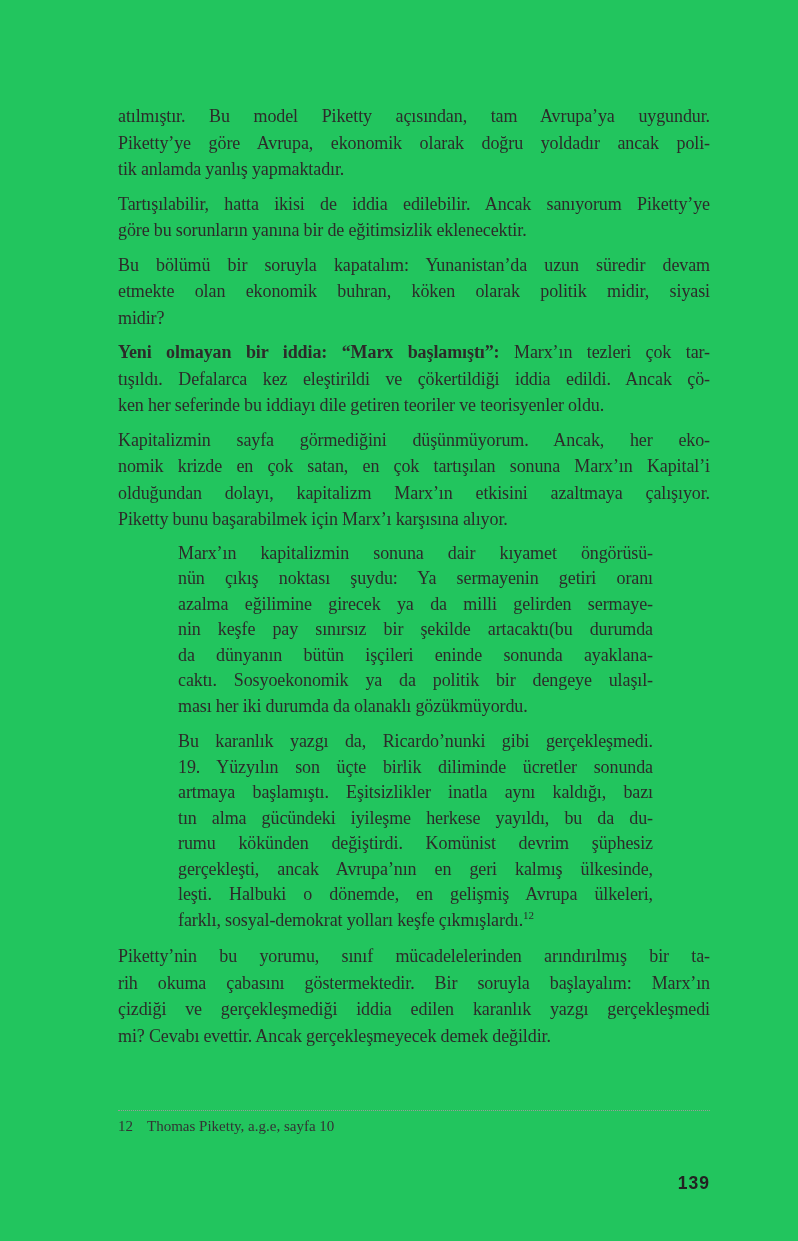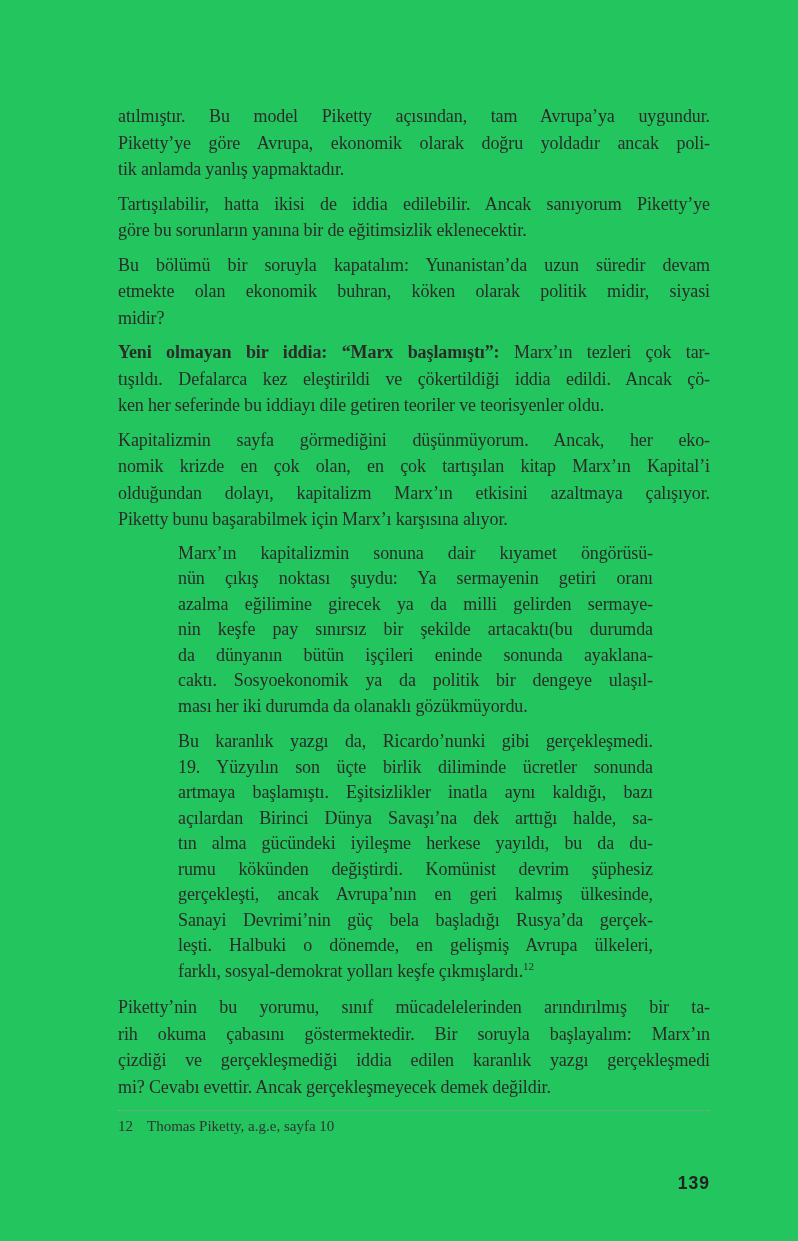--- a/index.html
+++ b/index.html
@@ -99,42 +99,40 @@
         <div class="line">etmekte olan ekonomik buhran, köken olarak politik midir, siyasi</div>
         <div class="line last">midir?</div>
       </div>
       <div class="para body">
         <div class="line"><strong>Yeni olmayan bir iddia: “Marx başlamıştı”:</strong> Marx’ın tezleri çok tar-</div>
         <div class="line">tışıldı. Defalarca kez eleştirildi ve çökertildiği iddia edildi. Ancak çö-</div>
         <div class="line last">ken her seferinde bu iddiayı dile getiren teoriler ve teorisyenler oldu.</div>
       </div>
       <div class="para body">
         <div class="line">Kapitalizmin sayfa görmediğini düşünmüyorum. Ancak, her eko-</div>
-        <div class="line">nomik krizde en çok olan, en çok tartışılan kitap Marx’ın Kapital’i</div>
+        <div class="line">nomik krizde en çok satan, en çok tartışılan sonuna Marx’ın Kapital’i</div>
         <div class="line">olduğundan dolayı, kapitalizm Marx’ın etkisini azaltmaya çalışıyor.</div>
         <div class="line last">Piketty bunu başarabilmek için Marx’ı karşısına alıyor.</div>
       </div>
       <div class="para quote">
         <div class="line">Marx’ın kapitalizmin sonuna dair kıyamet öngörüsü-</div>
         <div class="line">nün çıkış noktası şuydu: Ya sermayenin getiri oranı</div>
         <div class="line">azalma eğilimine girecek ya da milli gelirden sermaye-</div>
         <div class="line">nin keşfe pay sınırsız bir şekilde artacaktı(bu durumda</div>
         <div class="line">da dünyanın bütün işçileri eninde sonunda ayaklana-</div>
         <div class="line">caktı. Sosyoekonomik ya da politik bir dengeye ulaşıl-</div>
         <div class="line last">ması her iki durumda da olanaklı gözükmüyordu.</div>
       </div>
       <div class="para quote">
         <div class="line">Bu karanlık yazgı da, Ricardo’nunki gibi gerçekleşmedi.</div>
         <div class="line">19. Yüzyılın son üçte birlik diliminde ücretler sonunda</div>
         <div class="line">artmaya başlamıştı. Eşitsizlikler inatla aynı kaldığı, bazı</div>
-        <div class="line">açılardan Birinci Dünya Savaşı’na dek arttığı halde, sa-</div>
         <div class="line">tın alma gücündeki iyileşme herkese yayıldı, bu da du-</div>
         <div class="line">rumu kökünden değiştirdi. Komünist devrim şüphesiz</div>
         <div class="line">gerçekleşti, ancak Avrupa’nın en geri kalmış ülkesinde,</div>
-        <div class="line">Sanayi Devrimi’nin güç bela başladığı Rusya’da gerçek-</div>
         <div class="line">leşti. Halbuki o dönemde, en gelişmiş Avrupa ülkeleri,</div>
         <div class="line last">farklı, sosyal-demokrat yolları keşfe çıkmışlardı.<sup>12</sup></div>
       </div>
       <div class="para body">
         <div class="line">Piketty’nin bu yorumu, sınıf mücadelelerinden arındırılmış bir ta-</div>
         <div class="line">rih okuma çabasını göstermektedir. Bir soruyla başlayalım: Marx’ın</div>
         <div class="line">çizdiği ve gerçekleşmediği iddia edilen karanlık yazgı gerçekleşmedi</div>
         <div class="line last">mi? Cevabı evettir. Ancak gerçekleşmeyecek demek değildir.</div>
       </div>
     </div>

